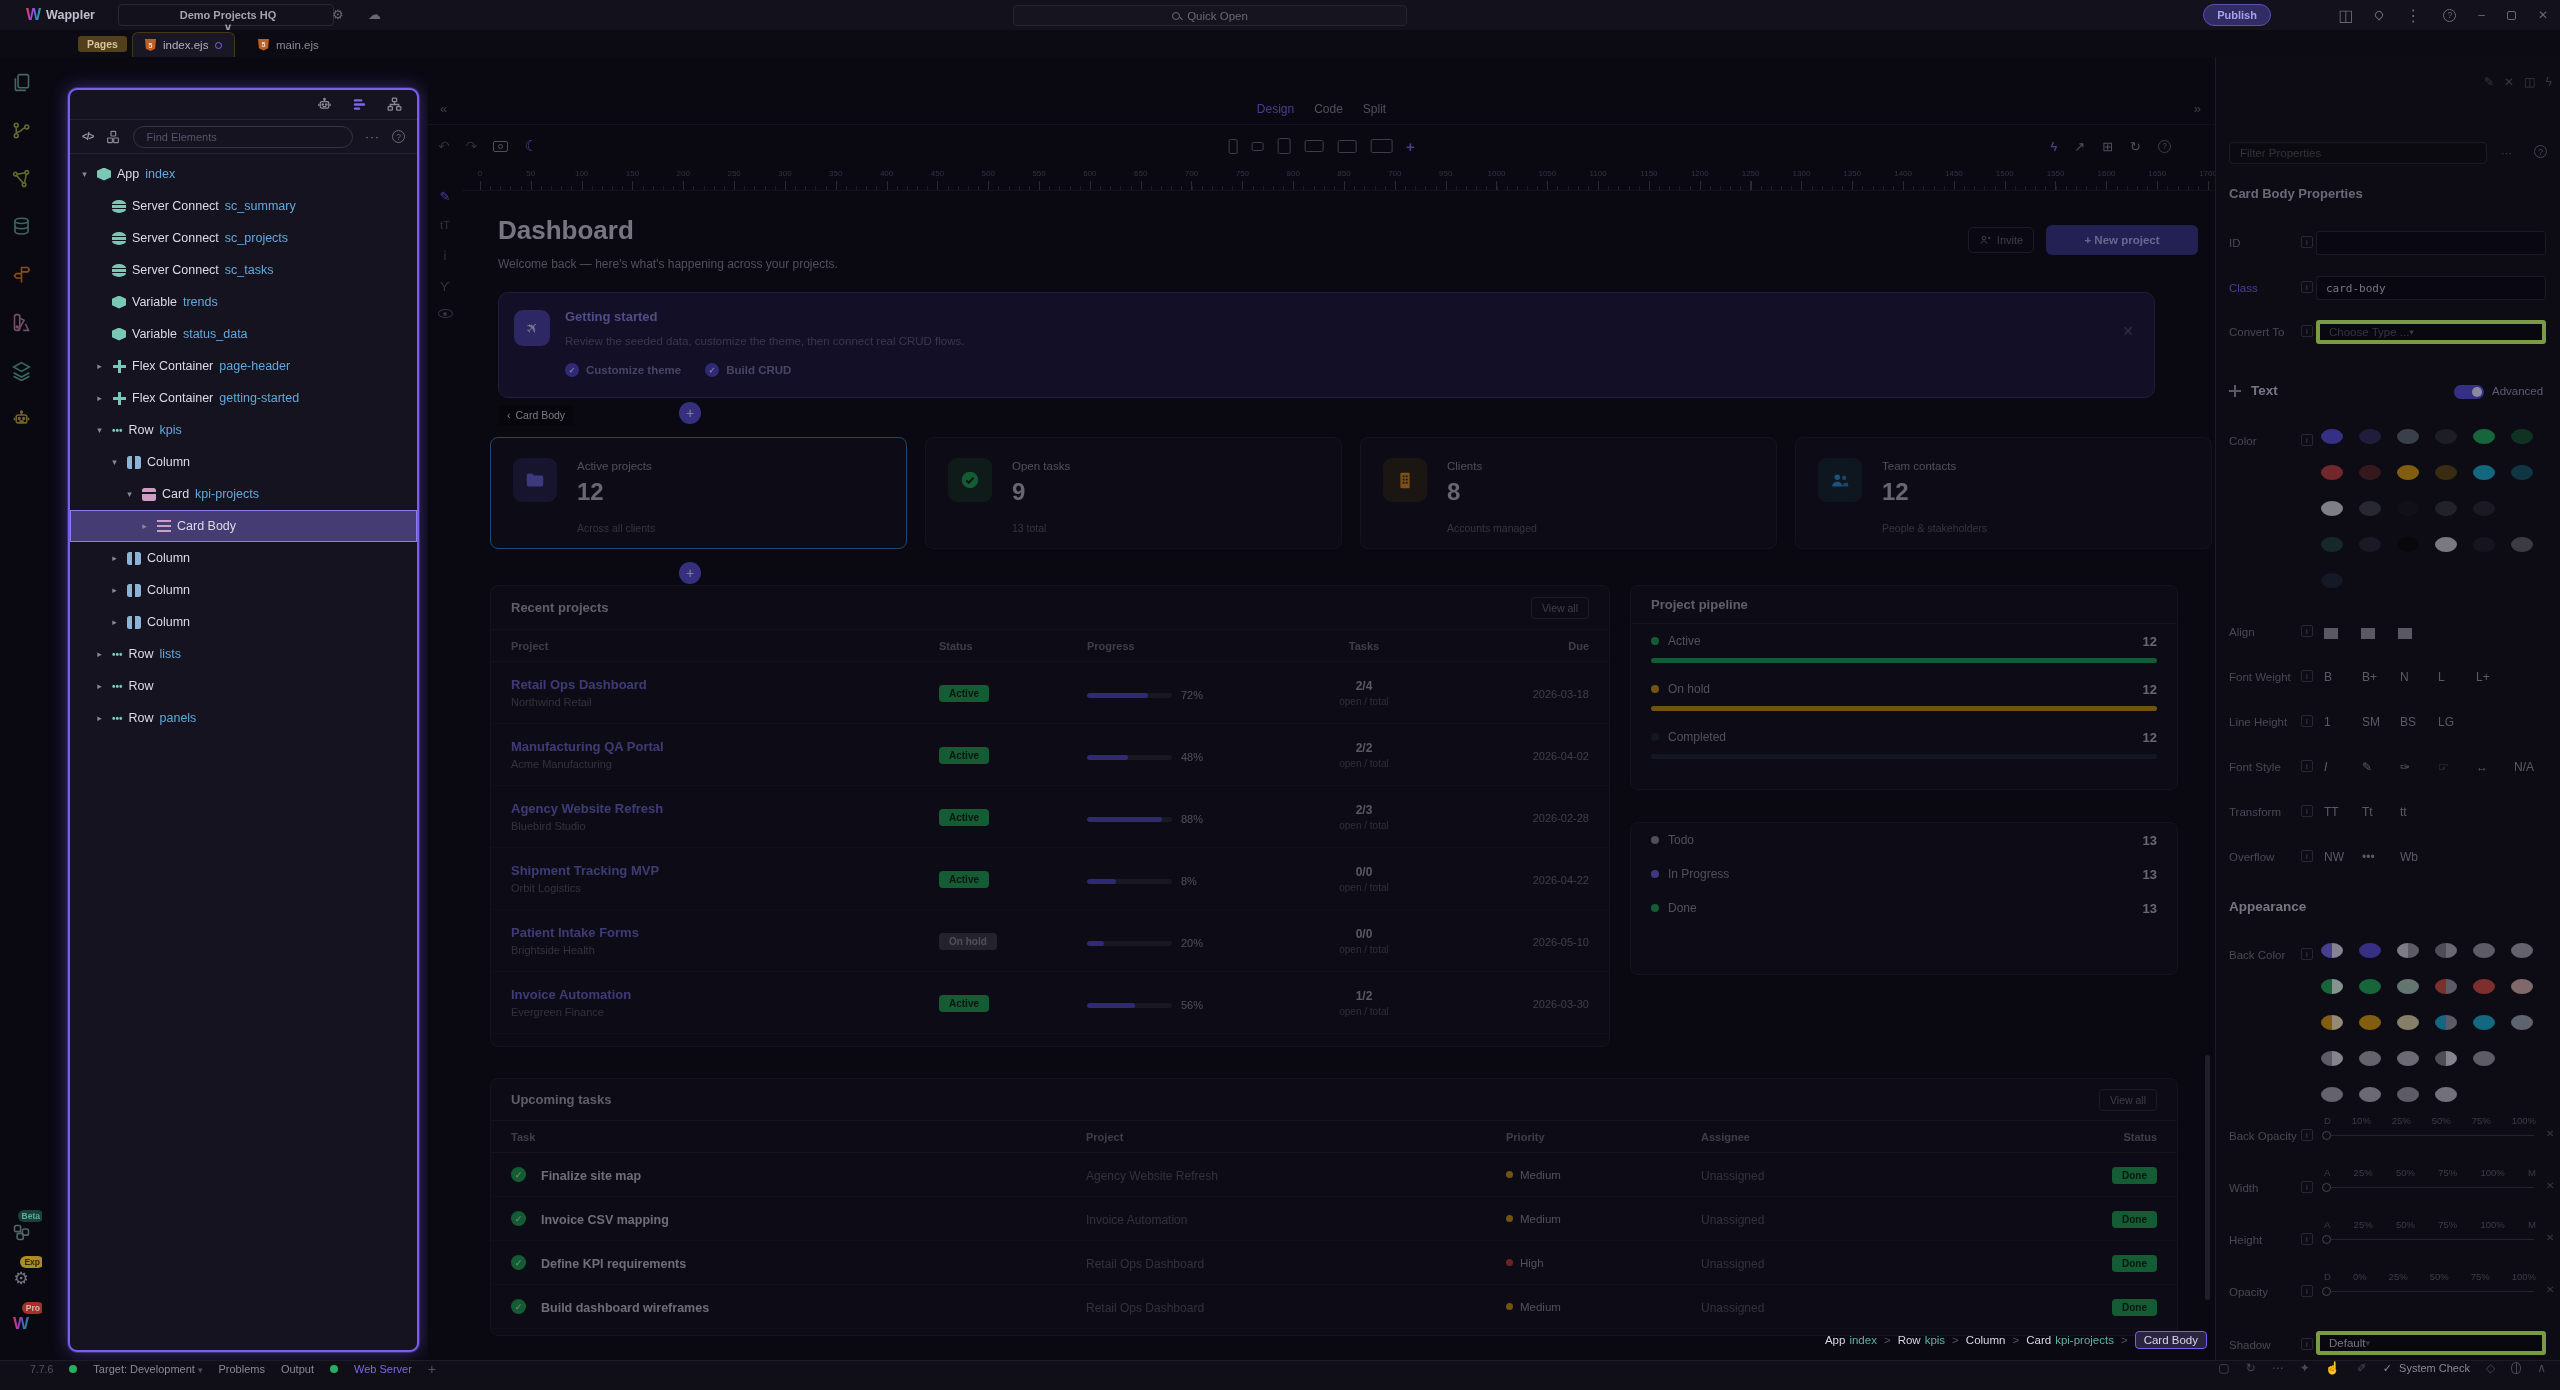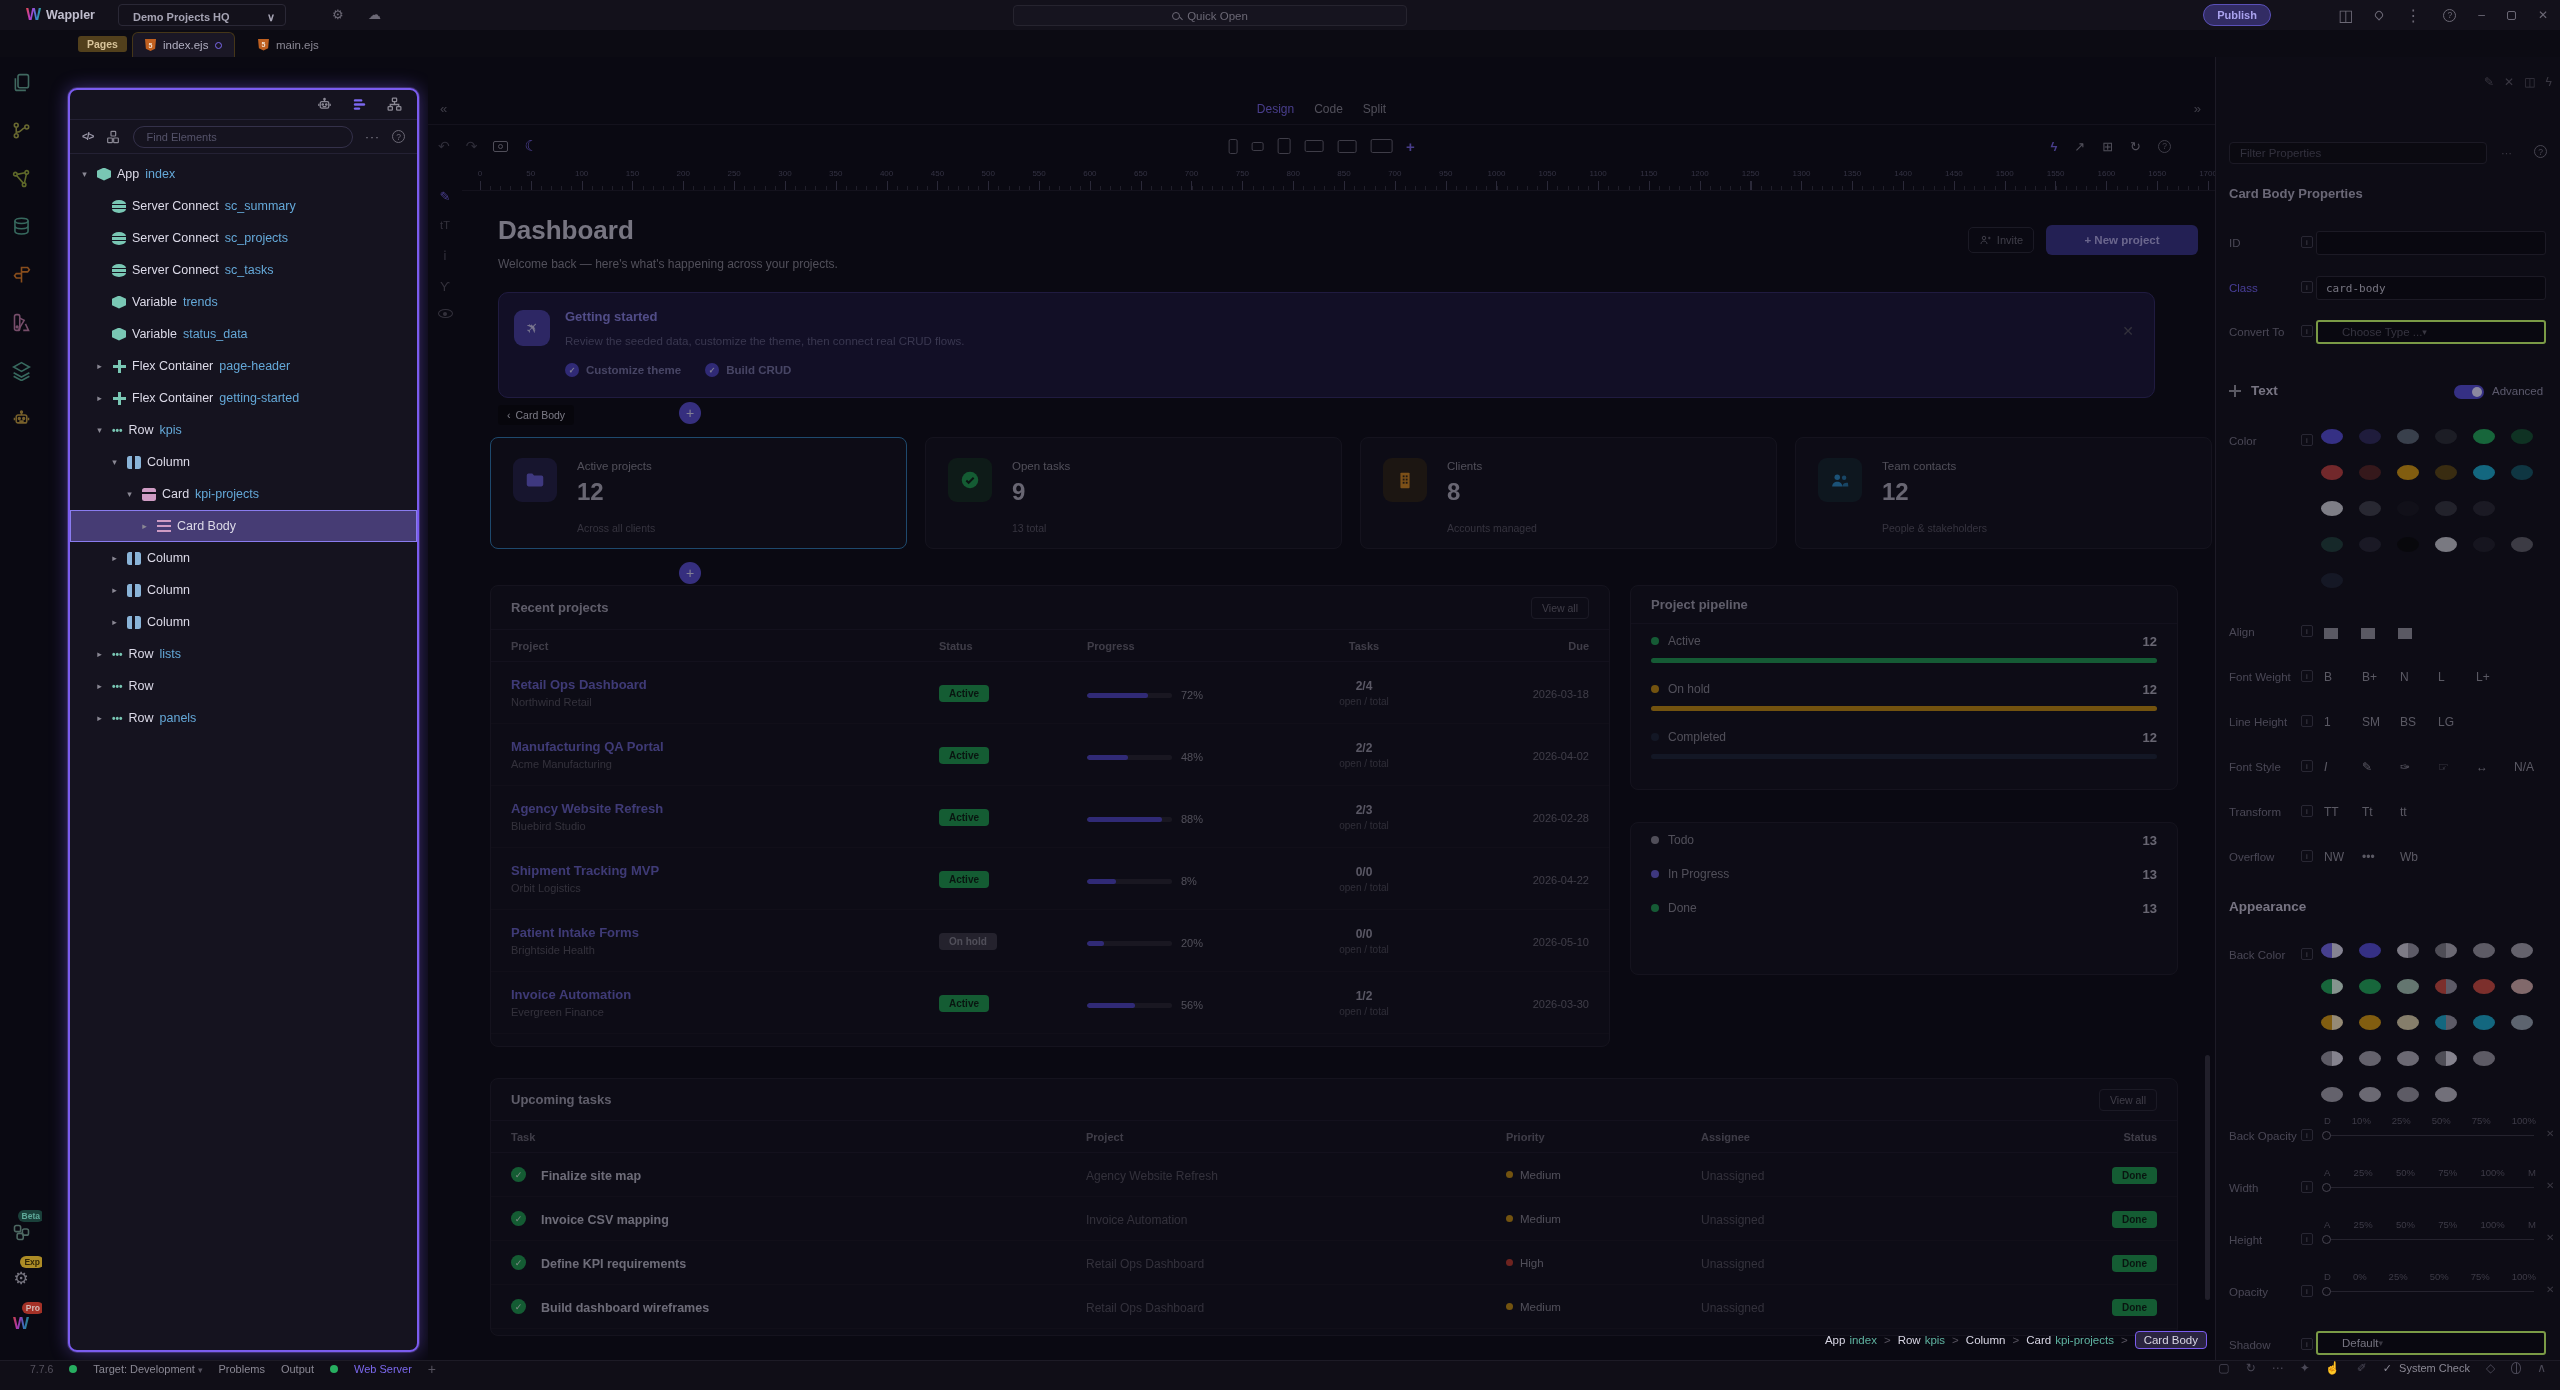--- a/index.html
+++ b/index.html
@@ -9,21 +9,21 @@
     background:#0a0912; font-family:"Liberation Sans", sans-serif;
     color:#c9c7d4; -webkit-font-smoothing:antialiased;
   }
   .ni { display:flex; align-items:center; justify-content:center; }
 
   
   .titlebar { position:absolute; left:0; top:0; width:2560px; height:30px; background:#13111b; display:flex; align-items:center; }
   .logo { display:flex; align-items:center; gap:5px; margin-left:26px; }
   .logo-w { font-weight:bold; font-size:16px; background:linear-gradient(100deg,#e74c3c,#b83ccf,#3b82d8,#27ae60); -webkit-background-clip:text; background-clip:text; color:transparent; }
   .logo-name { font-size:12.5px; font-weight:bold; color:#c0bece; }
-  .proj-select { position:absolute; left:118px; top:4px; width:168px; height:22px; border:1px solid #2a2836; border-radius:4px; display:flex; align-items:center; justify-content:space-between; padding:4px 10px 0 14px; color:#a5a3b3; font-size:11px; font-weight:bold; }
+  .proj-select { position:absolute; left:118px; top:4px; width:216px; height:22px; border:1px solid #2a2836; border-radius:4px; display:flex; align-items:center; justify-content:space-between; padding:4px 10px 0 14px; color:#a5a3b3; font-size:11px; font-weight:bold;flex-direction:column; }
   .tb-ic { color:#6b6875; font-size:13px; }
   .tb-ic.g1 { position:absolute; left:332px; top:7px; }
   .tb-ic.g2 { position:absolute; left:368px; top:7px; }
   .quick-open { position:absolute; left:1013px; top:5px; width:394px; height:21px; background:#16141f; border:1px solid #26242f; border-radius:4px; display:flex; align-items:center; justify-content:center; gap:7px; color:#6b6875; font-size:11.5px; }
   .search-ic { width:8px; height:8px; border:1.4px solid #6b6875; border-radius:50%; position:relative; }
   .search-ic::after { content:""; position:absolute; width:4px; height:1.4px; background:#6b6875; transform:rotate(45deg); right:-3.5px; bottom:-1px; }
   .publish-btn { position:absolute; left:2203px; top:4px; width:68px; height:22px; border-radius:11px; background:#322c64; border:1px solid #5a50b8; color:#aaa2ee; font-size:11px; font-weight:bold; }
   .win-ics { position:absolute; right:12px; top:0; height:30px; display:flex; align-items:center; gap:22px; color:#6b6875; }
   .win-ics .s { font-size:12px; }
   .drop-ic { width:8px; height:8px; border:1.4px solid #6b6875; border-radius:50% 50% 50% 0; transform:rotate(-45deg); }
@@ -172,21 +172,21 @@
   .p-topicons { position:absolute; left:268px; top:18px; display:flex; gap:10px; color:#55525e; font-size:12px; }
   .p-filter { position:absolute; left:13px; top:85px; width:258px; height:22px; background:#0a0910; border:1px solid #26242f; border-radius:4px; color:#8a8894; font-size:11.5px; padding:0 10px; outline:none; font-family:"Liberation Sans",sans-serif; }
   .p-filter::placeholder { color:#4a4856; }
   .p-fmore { position:absolute; left:285px; top:90px; color:#55525e; font-size:11px; letter-spacing:1px; }
   .p-fhelp { position:absolute; left:318px; top:88px; }
   .p-title { position:absolute; left:13px; top:129px; font-size:13px; font-weight:bold; color:#a3a0b2; }
   .p-label { position:absolute; left:13px; font-size:11.5px; color:#6e6b7c; }
   .p-label.purple { color:#6c5ce7; }
   .ibox { position:absolute; left:85px; width:12px; height:12px; border:1px solid #3a3846; border-radius:2px; font-size:8px; color:#6b6875; display:grid; place-items:center; }
   .p-input { position:absolute; left:100px; width:230px; height:24px; background:#08070d; border:1px solid #26242f; border-radius:3px; display:flex; align-items:center; padding:0 9px; font-size:11px; color:#b5b3c2; font-family:"DejaVu Sans Mono", monospace; }
-  .p-select { position:absolute; left:100px; width:230px; height:24px; background:#08070d; border:2px solid #bef264; border-radius:3px; display:flex; align-items:center; padding:0 24px; font-size:11.5px; color:#4e4c5a; }
+  .p-select { position:absolute; left:100px; width:230px; height:24px; background:#08070d; border:4px solid #bef264; border-radius:3px; display:flex; align-items:center; padding:0 9px; font-size:11.5px; color:#4e4c5a; }
   .p-select .val { color:#b5b3c2; font-size:11.5px; }
   .p-select .ch { color:#55525e; font-size:9px; }
   .p-sec { position:absolute; left:13px; display:flex; align-items:center; gap:10px; font-size:13.5px; font-weight:bold; color:#b8b5c6; }
   .movecross { width:12px; height:12px; background:linear-gradient(#8a8894,#8a8894) center/2px 12px no-repeat,linear-gradient(#8a8894,#8a8894) center/12px 2px no-repeat; }
   .toggle { position:absolute; left:238px; width:30px; height:14px; background:#4f46c8; border-radius:8px; }
   .toggle::after { content:""; position:absolute; right:2px; top:2px; width:10px; height:10px; border-radius:50%; background:#d8d5f5; }
   .adv-label { position:absolute; left:276px; font-size:11.5px; color:#8a87a0; }
   .swgrid { position:absolute; left:105px; }
   .swrow { display:flex; gap:16px; margin-bottom:21px; }
   .sw { width:22px; height:15px; border-radius:50%; }

